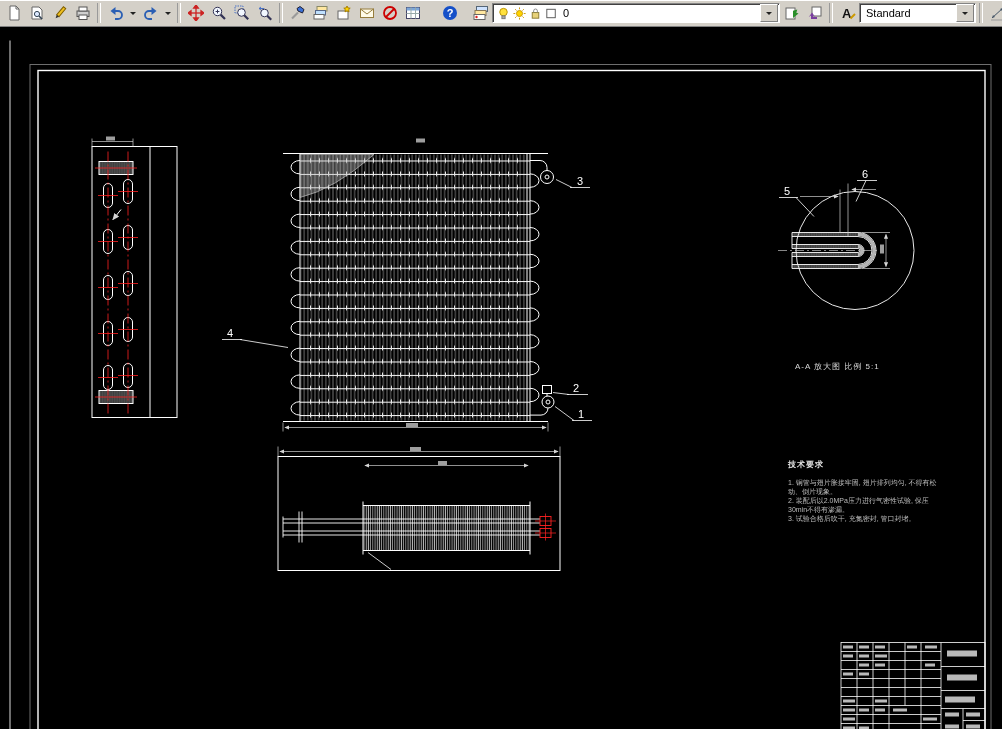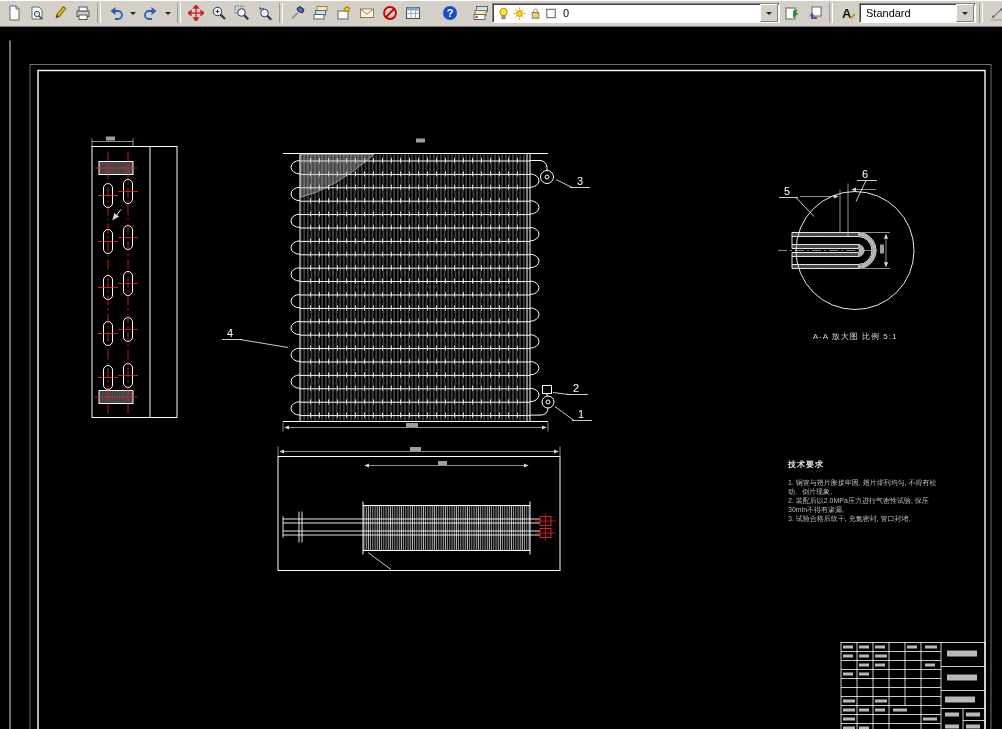--- a/index.html
+++ b/index.html
@@ -48,21 +48,21 @@
   }
   
   .canvas-wrap{position:absolute;top:27px;left:0;width:1002px;height:702px;background:#000;}
   svg text{font-family:"Liberation Sans", sans-serif;}
   .notes{
     position:absolute;left:788px;top:432px;width:156px;color:#c9c9c9;z-index:3;
   }
   .notes .nt{font-size:8px;font-weight:bold;color:#e2e2e2;margin-bottom:8px;letter-spacing:1px;}
   .notes .nl{font-size:7px;line-height:9px;color:#bdbdbd;}
   .detail-caption{
-    position:absolute;left:795px;top:304px;width:120px;text-align:center;
+    position:absolute;left:795px;top:334px;width:120px;
     font-size:8px;color:#d8d8d8;z-index:3;letter-spacing:1px;
   }
 </style>
 </head>
 <body>
 
 <div class="toolbar">
 
   <div class="tb-btn">
     <svg class="ic" viewBox="0 0 16 16">

